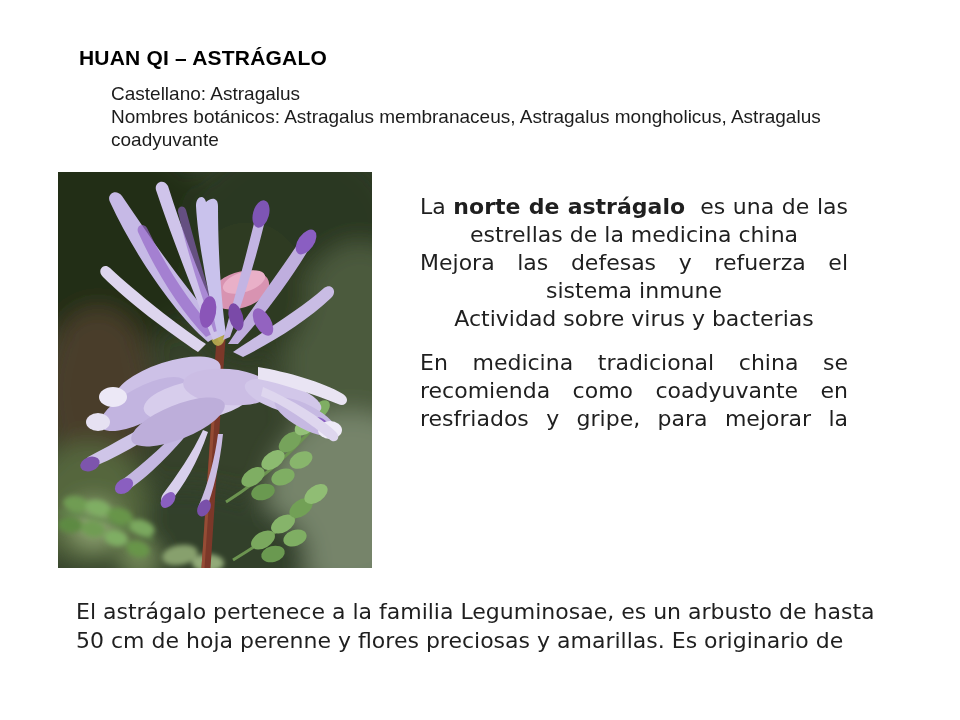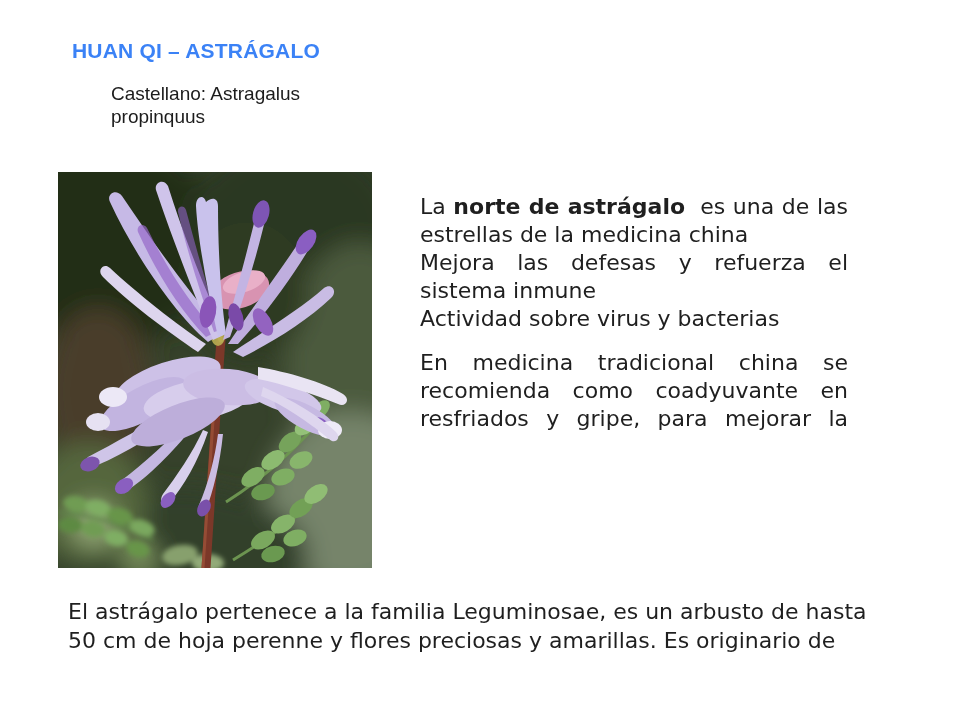--- a/index.html
+++ b/index.html
@@ -1,51 +1,52 @@
 <!DOCTYPE html>
 <html><head>
 <meta charset="utf-8">
 <style>
   html,body{margin:0;padding:0;background:#ffffff;}
   body{width:960px;height:720px;position:relative;overflow:hidden;
        font-family:"DejaVu Sans",sans-serif;color:#1f1f1f;}
   .page{position:absolute;inset:0;background:#ffffff;}
 
-  .title{position:absolute;left:67px;top:33px;margin:5px;
+  .title{position:absolute;left:67px;top:33px;margin:12px;
          font-family:"Liberation Sans",sans-serif;font-weight:bold;
-         font-size:21px;line-height:26px;color:#3b82f6;letter-spacing:.2px;}
+         font-size:21px;line-height:26px;color:#000000;letter-spacing:.2px;}
 
   .header-block{position:absolute;left:67px;top:82px;
                 font-family:"Liberation Sans",sans-serif;
                 font-size:19px;line-height:23px;color:#1c1c1c;margin-left:44px;}
 
   .photo{position:absolute;left:58px;top:172px;width:314px;height:396px;}
   .photo svg{display:block;width:100%;height:100%;}
 
   .right-col{position:absolute;left:420px;top:193px;width:428px;
              font-size:22px;line-height:28px;color:#1f1f1f;}
   .para.p2{margin-top:16px;}
-  .line{text-align:left;}
+  .line{text-align:center;}
   .jl{text-align:justify;text-align-last:justify;}
   b{font-weight:bold;}
 
-  .bottom{position:absolute;left:68px;top:597px;width:862px;
+  .bottom{position:absolute;left:76px;top:597px;width:862px;
           font-size:22px;line-height:29px;color:#1f1f1f;}
   .bline{white-space:nowrap;}
 </style>
 </head>
 <body>
 
 <div class="page">
 
   <h1 class="title">HUAN QI – ASTRÁGALO</h1>
 
   <div class="header-block">
     <div>Castellano: Astragalus</div>
-    <div>propinquus</div>
+    <div>Nombres botánicos: Astragalus membranaceus, Astragalus mongholicus, Astragalus</div>
+    <div>coadyuvante</div>
   </div>
 
   <div class="photo">
     <svg viewBox="0 0 314 396" preserveAspectRatio="none" xmlns="http://www.w3.org/2000/svg">
       <defs>
         <filter id="bgblur" x="-30%" y="-30%" width="160%" height="160%">
             <feGaussianBlur stdDeviation="12"></feGaussianBlur>
           </filter>
         <filter id="softblur" x="-30%" y="-30%" width="160%" height="160%">
             <feGaussianBlur stdDeviation="2.5"></feGaussianBlur>

